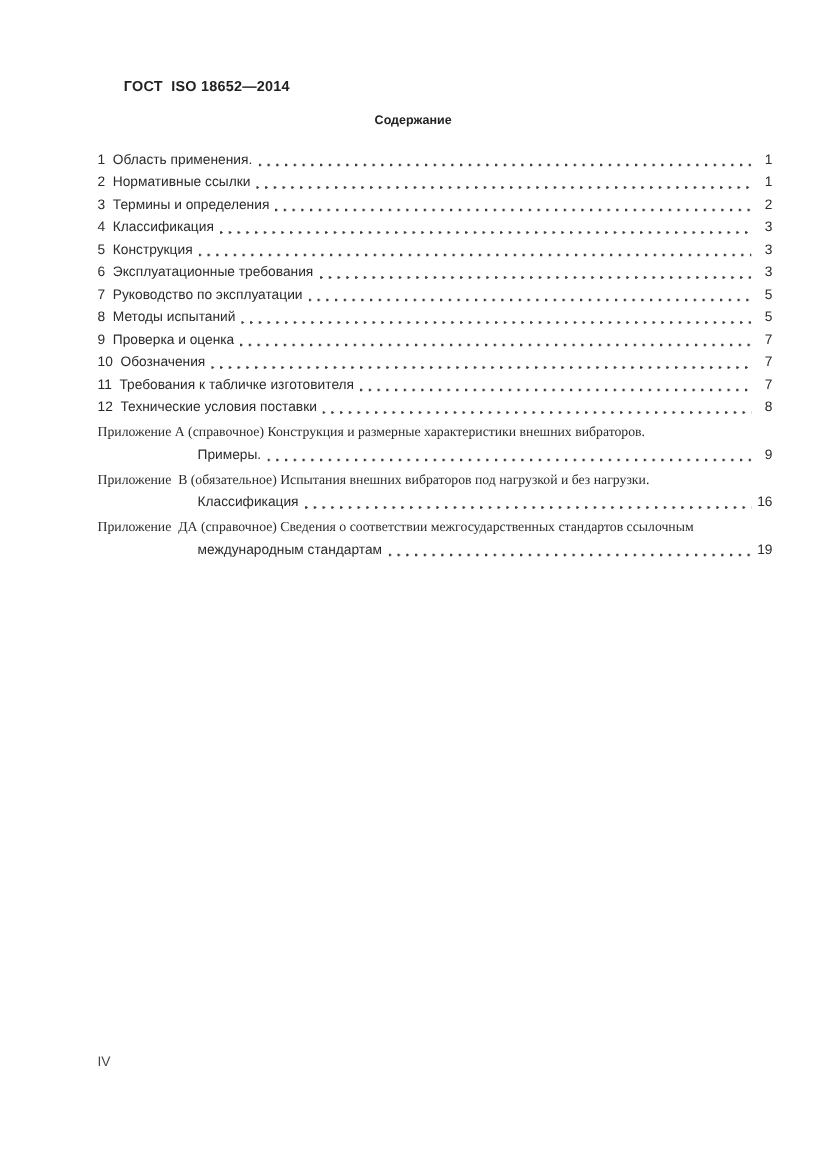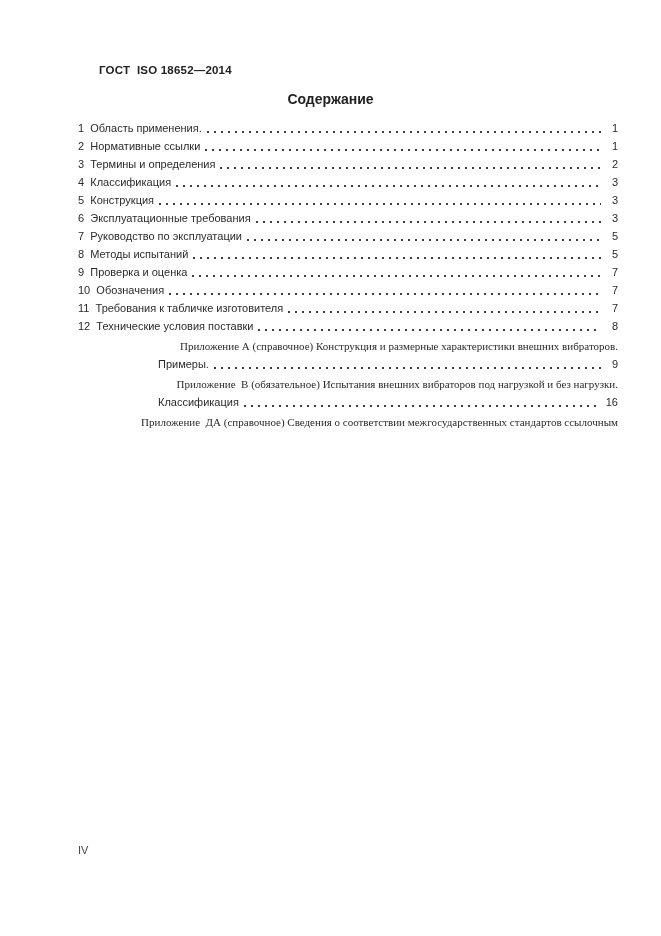--- a/index.html
+++ b/index.html
@@ -23,34 +23,34 @@
     color: #222;
     padding-left: 21px;
   }
   .doc-title {
     position: absolute;
     top: 91px;
     left: 0;
     right: 0;
     margin: 0;
     text-align: center;
-    font-size: 14px;
+    font-size: 10px;
     font-weight: bold;
     color: #222;
   }
   .toc {
     position: absolute;
     left: 78px;
     top: 119px;
     width: 540px;
     font-size: 11px;
     line-height: 18px;
   }
   .row { display: flex; align-items: baseline; }
-  .label { white-space: pre; text-align: right; }
+  .label { white-space: pre; }
   .leader {
     flex: 1 1 auto;
     height: 2px;
     align-self: flex-end;
     margin: 0 3px 4px 5px;
     background-image: radial-gradient(circle at 1px 1px, #3c3c3c 0.9px, rgba(0,0,0,0) 1.15px);
     background-size: 7px 2px;
     background-repeat: repeat-x;
     background-position: left bottom;
   }
@@ -147,17 +147,22 @@
       <div class="appendix">
         <div class="label line1">Приложение  В (обязательное) Испытания внешних вибраторов под нагрузкой и без нагрузки.</div>
         <div class="row line2">
           <span class="label">Классификация</span>
           <span class="leader"></span>
           <span class="pagenum">16</span>
         </div>
       </div>
       <div class="appendix">
         <div class="label line1">Приложение  ДА (справочное) Сведения о соответствии межгосударственных стандартов ссылочным</div>
+        <div class="row line2">
+          <span class="label">международным стандартам</span>
+          <span class="leader"></span>
+          <span class="pagenum">19</span>
+        </div>
       </div>
     </div>
 
   <div class="doc-footer">IV</div>
 </div>
 
 </body></html>

